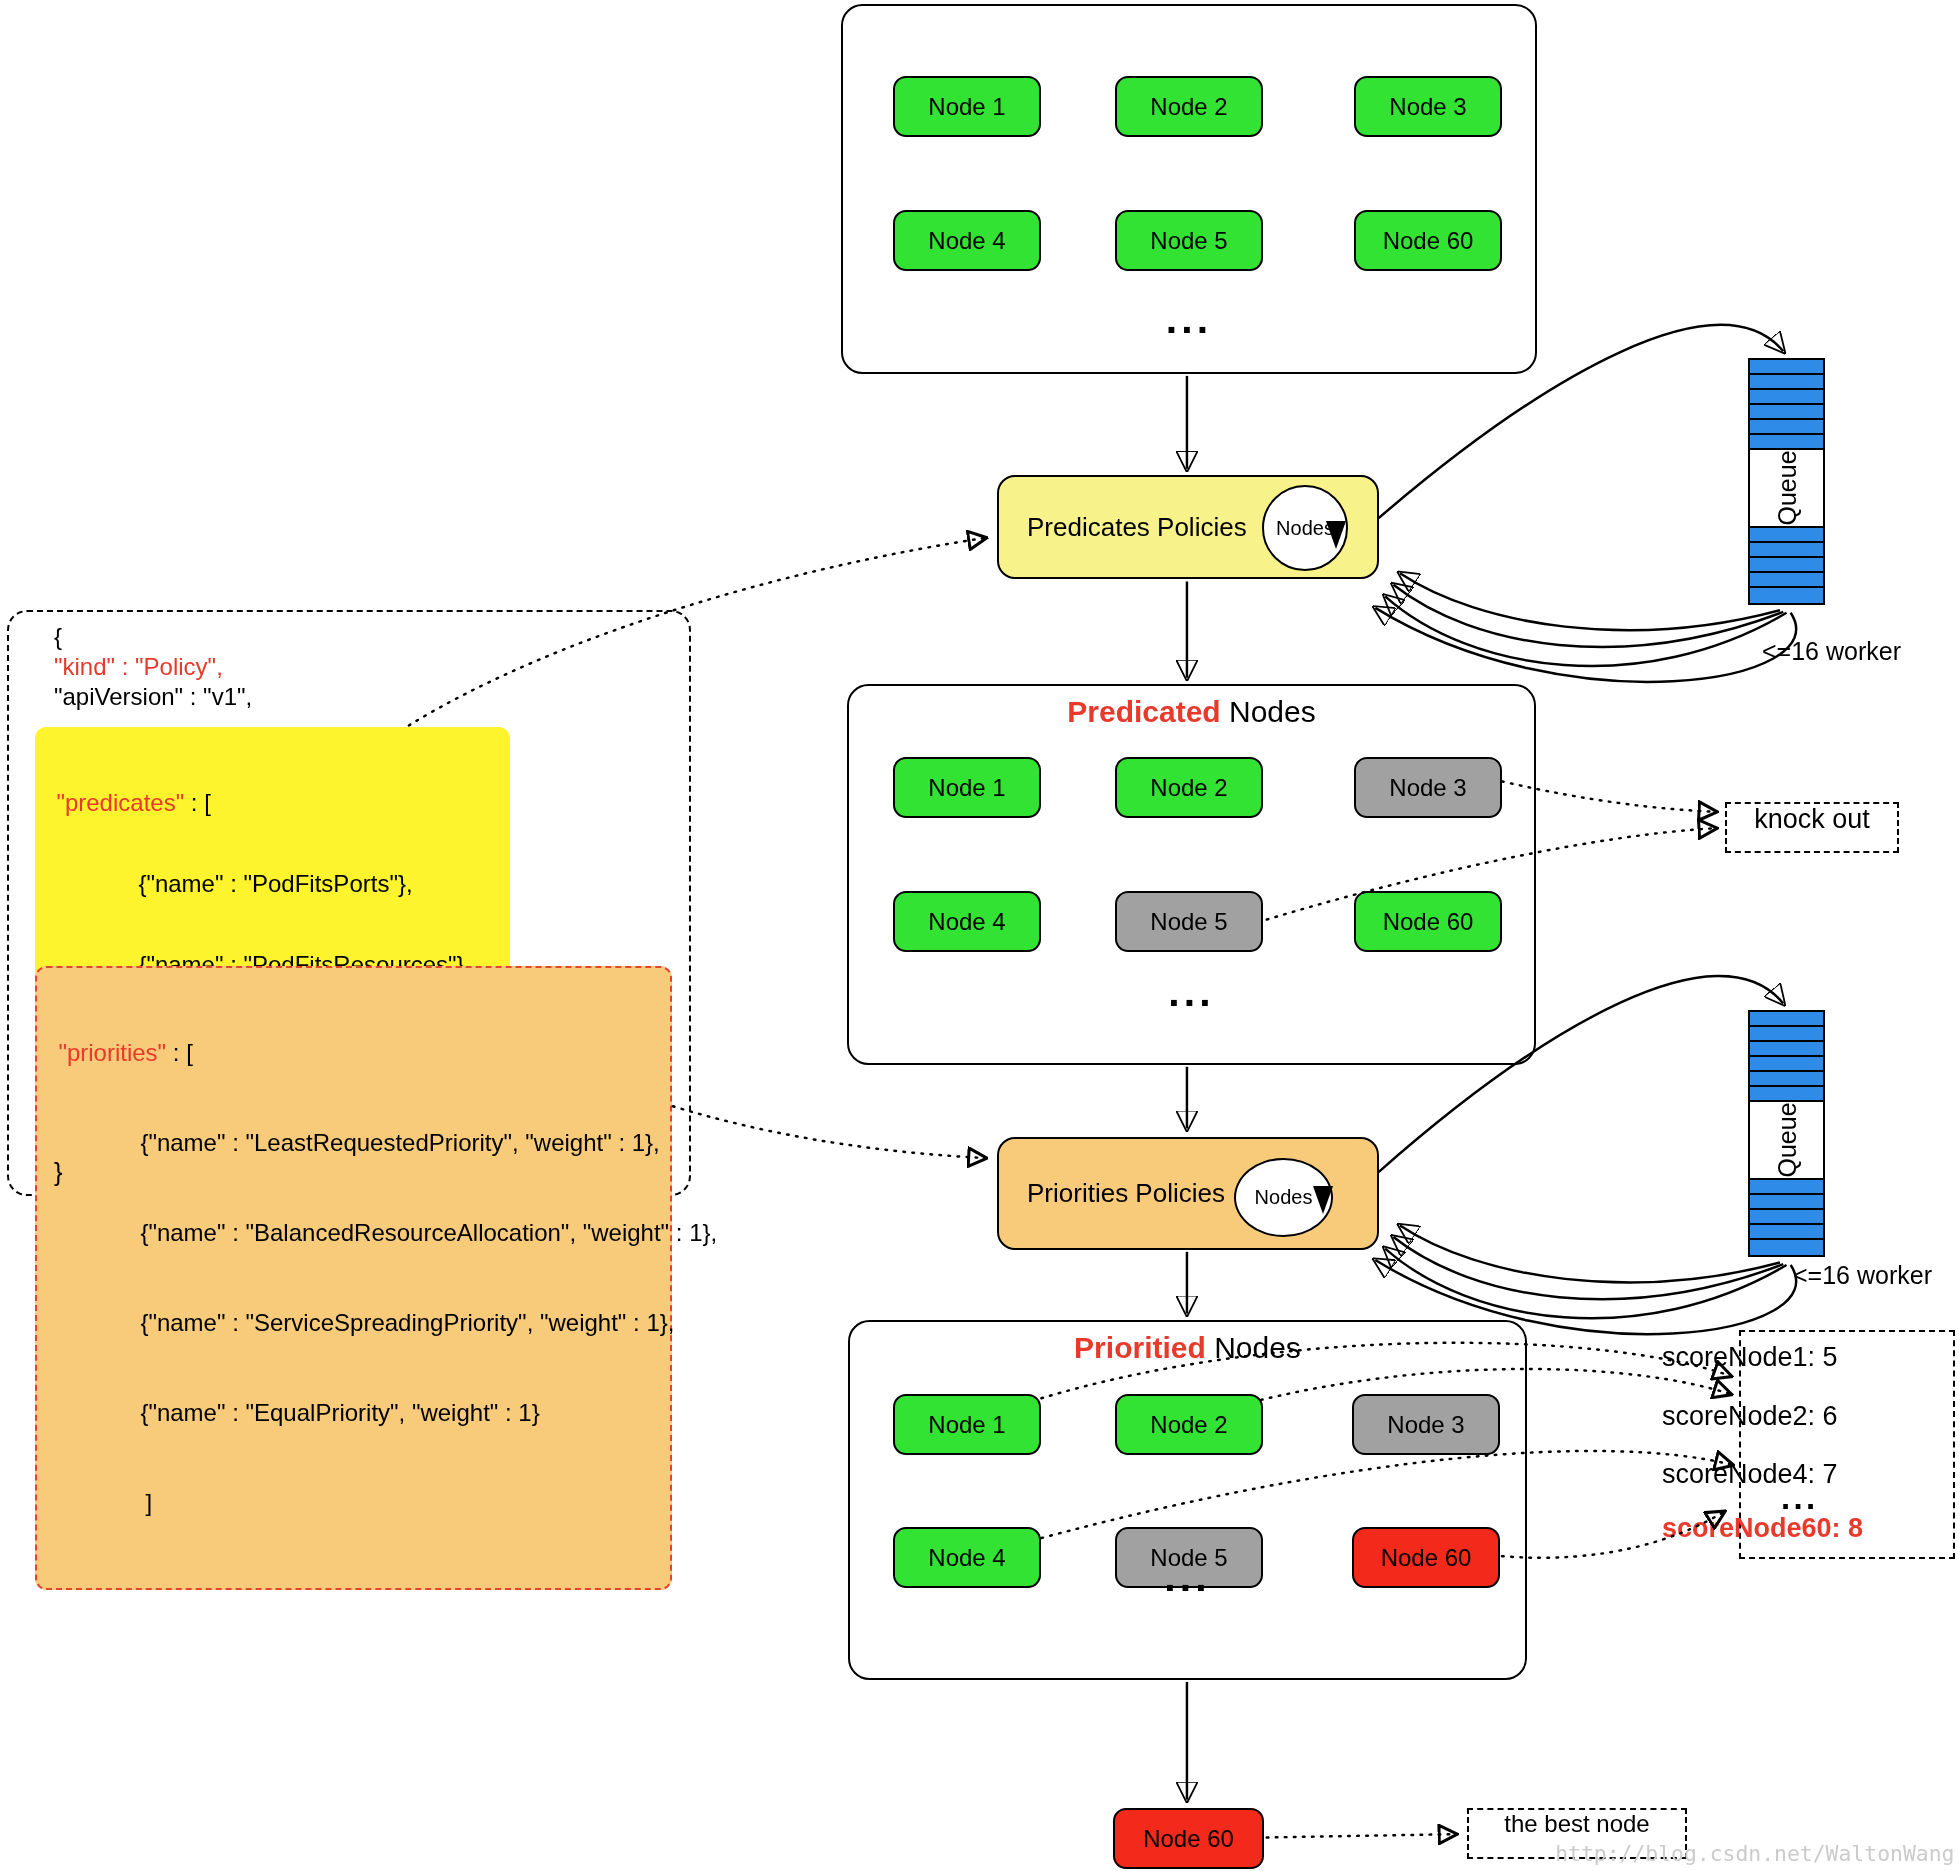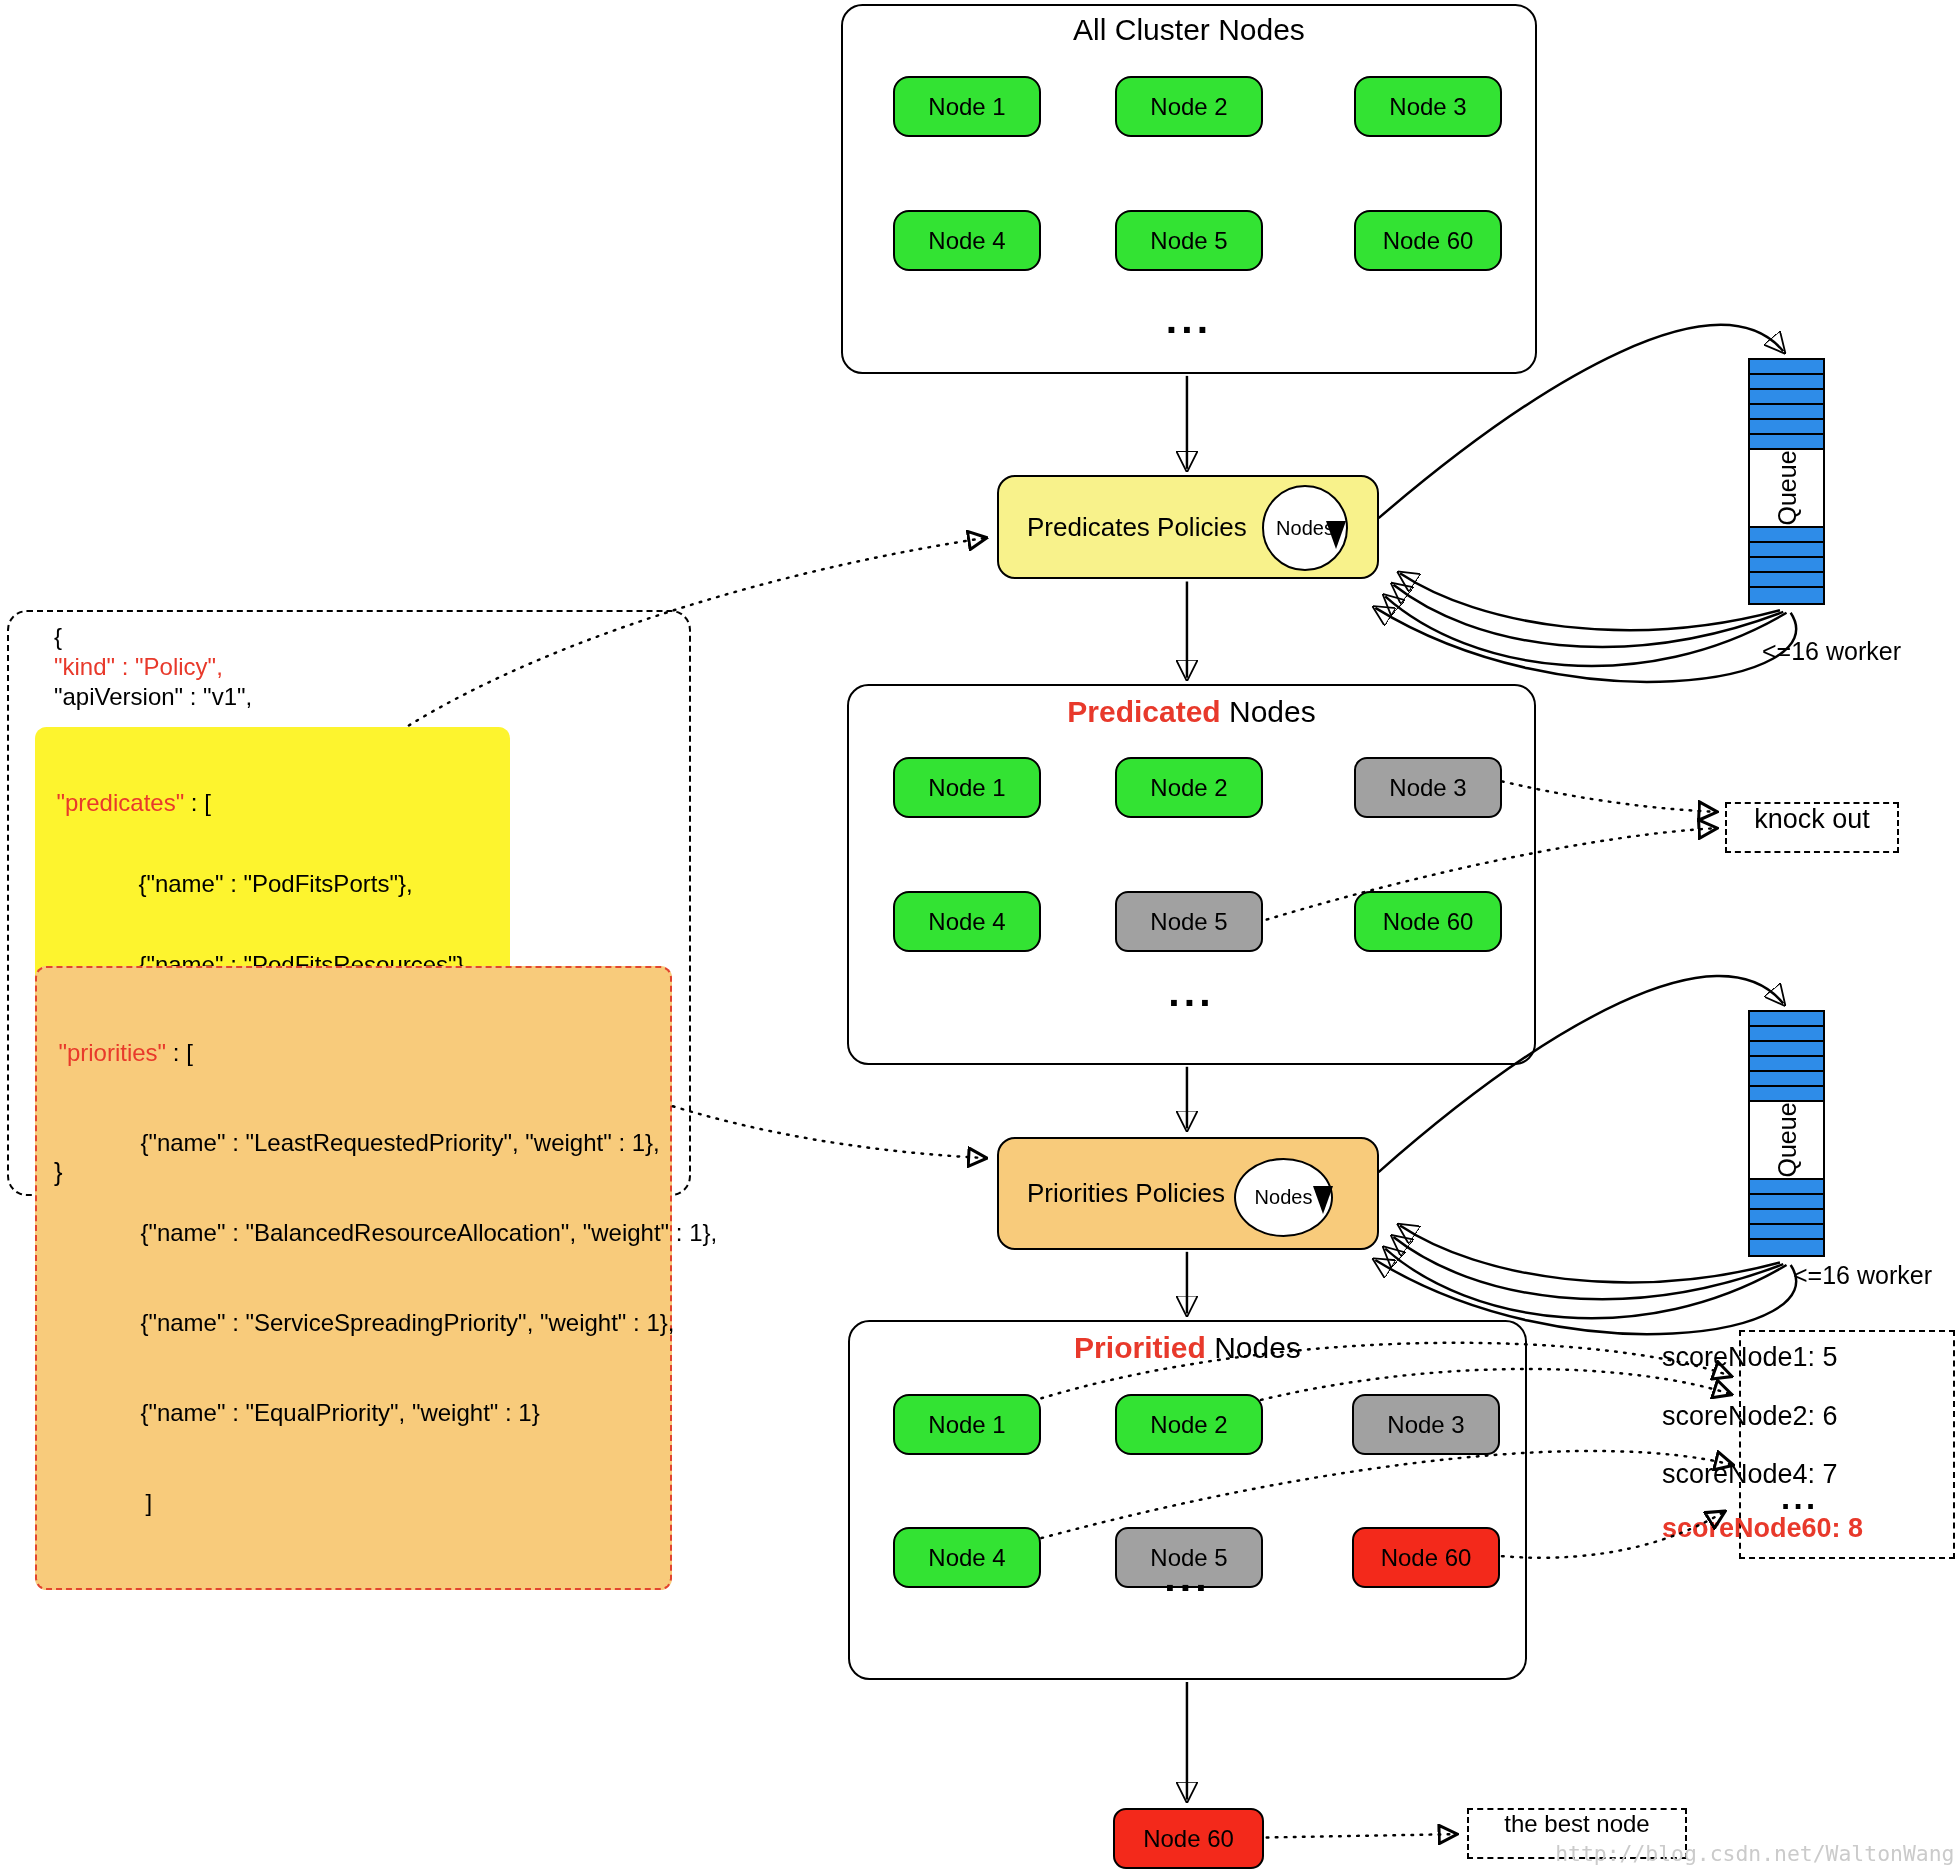--- a/index.html
+++ b/index.html
@@ -7,21 +7,21 @@
          font-family:"Liberation Sans",sans-serif;color:#000;}
 
   
   .big-box{position:absolute;border:2.5px solid #000;border-radius:21.4px;background:#fff;box-sizing:border-box;}
   .box-title{position:absolute;text-align:center;font-size:30px;white-space:pre;}
   .hl{color:var(--text-red);font-weight:bold;}
 
   
   .chip{position:absolute;width:148px;height:61px;border:2.5px solid #000;border-radius:13px;
         display:flex;align-items:center;justify-content:center;font-size:24px;box-sizing:border-box;}
-  .chip[data-color="green"]{background:var(--green);border-radius:16px;}
+  .chip[data-color="green"]{background:var(--green);}
   .chip[data-color="gray"]{background:var(--gray);}
   .chip[data-color="red"]{background:var(--red);}
 
   .ellipsis{position:absolute;text-align:center;font-size:41px;font-weight:bold;letter-spacing:4.1px;}
 
   
   .policy-box{position:absolute;border:2.5px solid #000;border-radius:18px;box-sizing:border-box;
               display:flex;align-items:center;}
   .policy-box .policy-label{margin-left:28px;font-size:26px;}
   .policy-box.yellow{background:var(--pale-yellow);}
@@ -68,21 +68,20 @@
   svg.overlay path{fill:none;stroke:#000;}
   .solid{stroke-width:3;}
   .dotted{stroke-width:3;stroke-dasharray:2 9;stroke-linecap:round;}
 </style>
 </head>
 <body>
 
 <div id="stage">
 
   <div class="big-box" style="left:841px;top:4.1px;width:696px;height:370px"></div>
-  <div class="box-title" style="left:841px;top:13px;width:696px">All Cluster Nodes</div>
   <div class="chip" style="left:893px;top:76px" data-color="green">Node 1</div>
   <div class="chip" style="left:1115px;top:76px" data-color="green">Node 2</div>
   <div class="chip" style="left:1354px;top:76px" data-color="green">Node 3</div>
   <div class="chip" style="left:893px;top:210px" data-color="green">Node 4</div>
   <div class="chip" style="left:1115px;top:210px" data-color="green">Node 5</div>
   <div class="chip" style="left:1354px;top:210px" data-color="green">Node 60</div>
   <div class="ellipsis" style="left:841px;top:296px;width:696px">...</div>
 
   <div class="policy-box yellow" style="left:997px;top:475px;width:382px;height:104px">
     <span class="policy-label">Predicates Policies</span>

